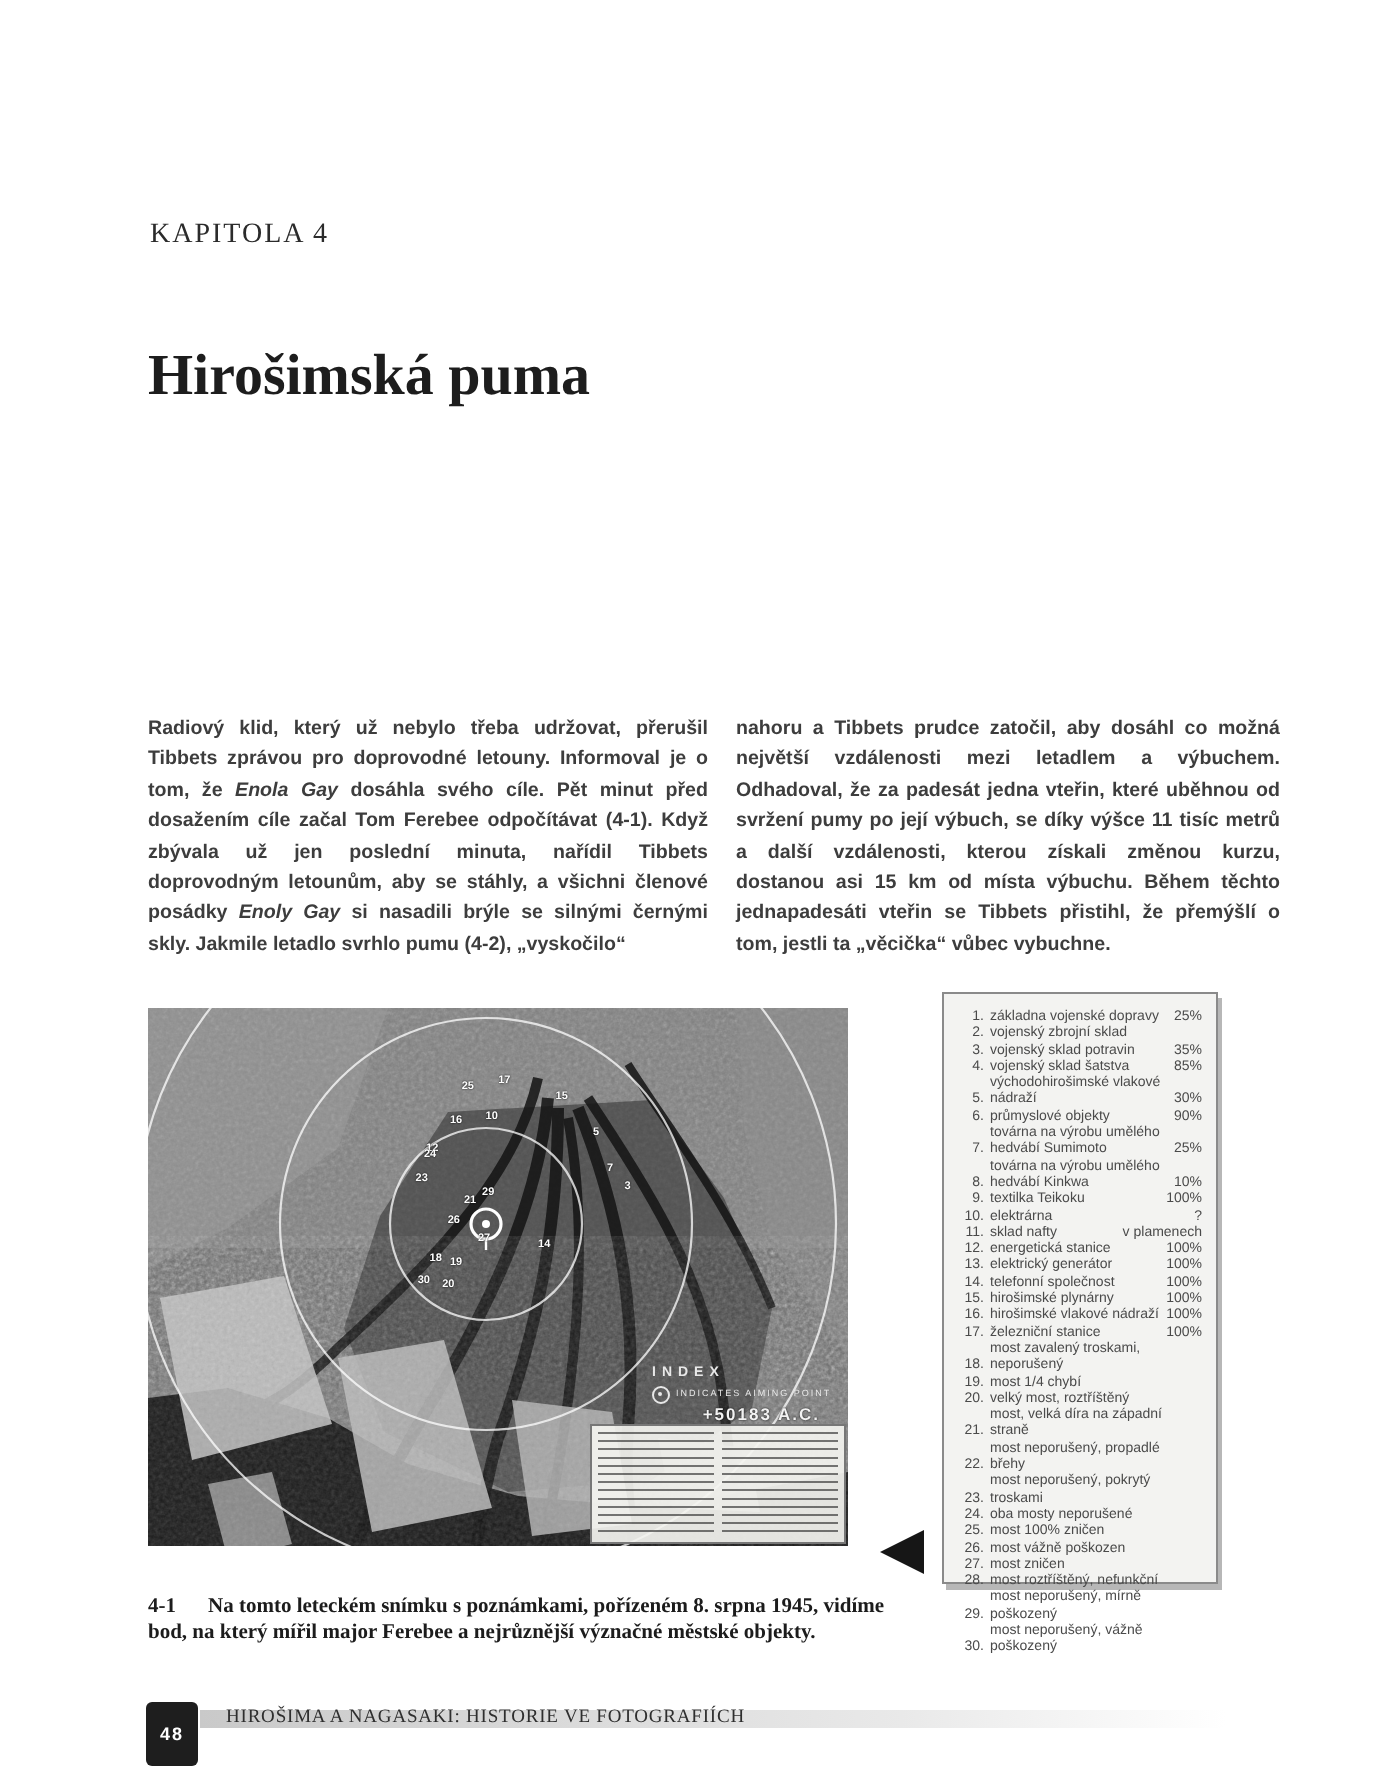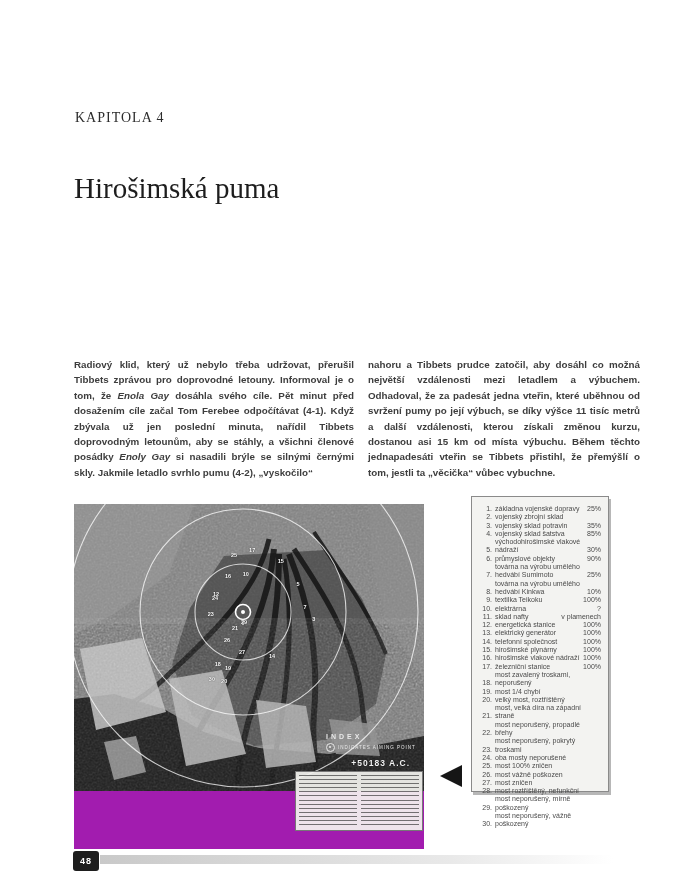--- a/index.html
+++ b/index.html
@@ -2,29 +2,29 @@
 <html><head>
 <meta charset="utf-8">
 <style>
   html,body{margin:0;padding:0;background:#ffffff;}
   .page{position:relative;width:700px;height:896px;background:#ffffff;overflow:hidden;
         font-family:"Liberation Sans", sans-serif;color:#3c3c3c;}
 
   .kicker{position:absolute;left:75px;top:110px;font-family:"Liberation Serif",serif;
           font-size:14px;letter-spacing:1px;color:#2b2b2b;}
   .title{position:absolute;left:74px;top:172px;font-family:"Liberation Serif",serif;
-         font-weight:normal;font-size:29px;color:#1d1d1d;}
+         font-weight:bold;font-size:29px;color:#1d1d1d;}
 
   .col{position:absolute;top:357px;font-size:9.8px;line-height:15.4px;text-align:justify;
        color:#3d3d3d;}
   .col-left{left:74px;width:280px;font-weight:bold;}
   .col-right{left:368px;width:272px;font-weight:bold;}
 
   
-  .photo{position:absolute;left:74px;top:504px;width:350px;height:345px;background:#a21caf;
+  .photo{position:absolute;left:74px;top:504px;width:350px;height:269px;background:#a21caf;
          overflow:hidden;}
   .photo svg{position:absolute;left:0;top:0;}
   .anno{position:absolute;font-size:5.5px;font-weight:bold;color:#ffffff;
         text-shadow:0 0 1px #000;transform:translate(-50%,-50%);line-height:1;}
   .index-head{position:absolute;left:72%;top:66.5%;color:#e8e8e8;line-height:1;}
   .index-word{font-size:7px;letter-spacing:3px;font-weight:bold;}
   .index-sub{display:flex;align-items:center;gap:3px;margin-top:3px;}
   .aim-icon{width:7px;height:7px;border:1px solid #e8e8e8;border-radius:50%;position:relative;}
   .aim-icon:after{content:"";position:absolute;left:2px;top:2px;width:2px;height:2px;
                   background:#e8e8e8;border-radius:50%;}
@@ -51,21 +51,21 @@
   .idx-label{flex:1;padding-left:3px;padding-right:3px;}
   .idx-value{flex:none;text-align:right;white-space:nowrap;}
 
   .caption{position:absolute;left:74px;top:797px;width:388px;
            font-family:"Liberation Serif",serif;font-weight:bold;font-size:10.5px;
            line-height:13px;color:#1c1c1c;}
   .cap-num{padding-right:16px;}
 
   .footer-band{position:absolute;left:100px;top:855px;width:540px;height:9px;
                background:linear-gradient(to right,#c9c9c9,#e9e9e9 65%,#ffffff 95%);}
-  .page-badge{position:absolute;left:73px;top:851px;width:26px;height:20px;background:#1e1e1e;
+  .page-badge{position:absolute;left:73px;top:851px;width:26px;height:32px;background:#1e1e1e;
               border-radius:3px;color:#ffffff;font-size:9px;font-weight:bold;
               display:flex;align-items:center;justify-content:center;letter-spacing:1px;}
   .footer-title{position:absolute;left:113px;top:854px;font-family:"Liberation Serif",serif;
                 font-size:9.5px;letter-spacing:.4px;color:#2e2e2e;}
 </style>
 </head>
 <body>
 
 <div class="page">
 
@@ -307,17 +307,21 @@
         <span class="idx-label">most neporušený, mírně poškozený</span>
         <span class="idx-value"></span>
       </div>
       <div class="idx-row">
         <span class="idx-n">30.</span>
         <span class="idx-label">most neporušený, vážně poškozený</span>
         <span class="idx-value"></span>
       </div>
     </div>
 
+  <div class="caption">
+    <span class="cap-num">4-1</span><span>Na tomto leteckém snímku s poznámkami, pořízeném 8. srpna 1945, vidíme bod, na který mířil major Ferebee a nejrůznější význačné městské objekty.</span>
+  </div>
 
   <div class="footer-band"></div>
   <div class="page-badge">48</div>
+  <div class="footer-title">HIROŠIMA A NAGASAKI: HISTORIE VE FOTOGRAFIÍCH</div>
 
 </div>
 
 </body></html>

